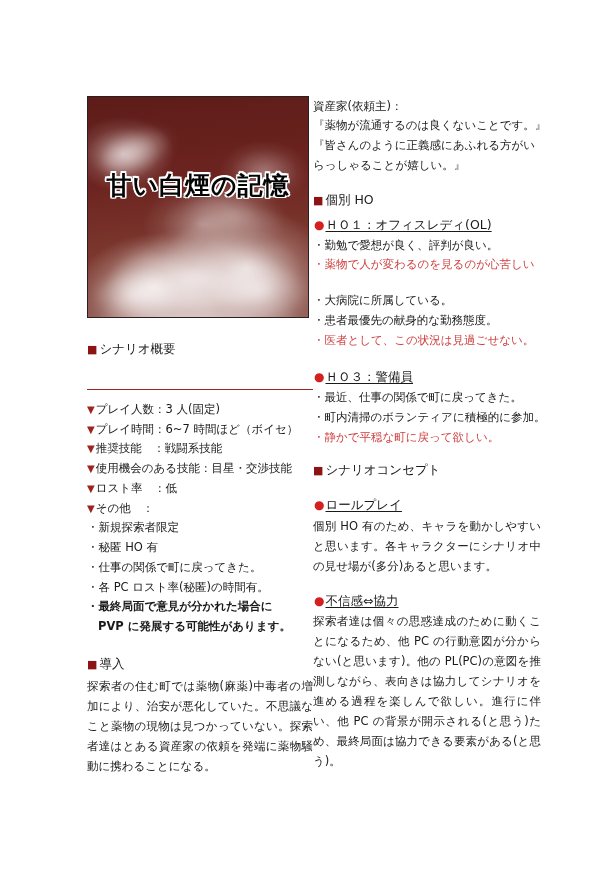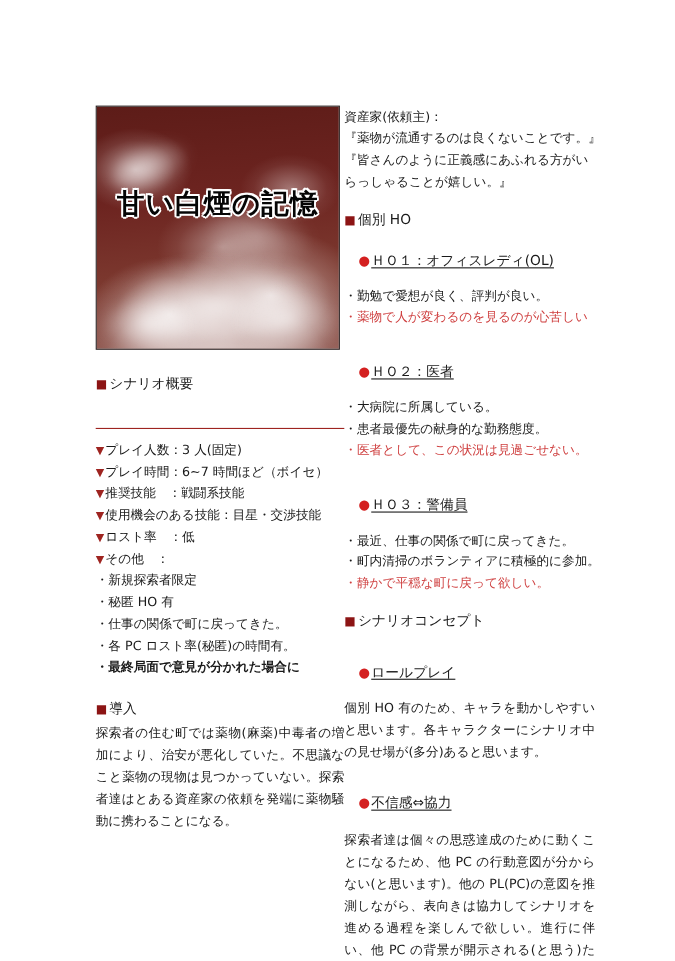--- a/index.html
+++ b/index.html
@@ -106,21 +106,21 @@
     letter-spacing: 0.5px;
   }
   .rule {
     height: 0;
     border-top: 1.3px solid #9e2420;
     width: 100%;
   }
   .h-circle {
     font-size: 12.5px;
     color: #1a1a1a;
-    margin: 13px;
+    margin: 1px;
     line-height: 1.55;
     white-space: nowrap;
   }
   .h-circle .bullet {
     color: #d42020;
     font-size: 12px;
     margin-right: 1px;
   }
   .h-circle .ul {
     text-decoration: underline;
@@ -192,20 +192,21 @@
     <p class="line"><span class="tri">▼</span><span>推奨技能　：戦闘系技能</span></p>
     <p class="line"><span class="tri">▼</span><span>使用機会のある技能：目星・交渉技能</span></p>
     <p class="line"><span class="tri">▼</span><span>ロスト率　：低</span></p>
     <p class="line"><span class="tri">▼</span><span>その他　：</span></p>
 
     <p class="line">・新規探索者限定</p>
     <p class="line">・秘匿 HO 有</p>
     <p class="line">・仕事の関係で町に戻ってきた。</p>
     <p class="line">・各 PC ロスト率(秘匿)の時間有。</p>
     <p class="line bold">・最終局面で意見が分かれた場合に</p>
+    <p class="line bold indent">PVP に発展する可能性があります。</p>
 
     <div class="sp-18"></div>
 
     <p class="h-square"><span class="bullet">■</span><span>導入</span></p>
 
     <div class="sp-2"></div>
 
     <p class="para">探索者の住む町では薬物(麻薬)中毒者の増加により、治安が悪化していた。不思議なこと薬物の現物は見つかっていない。探索者達はとある資産家の依頼を発端に薬物騒動に携わることになる。</p>
 
   </div>
@@ -222,21 +223,20 @@
     <p class="h-square"><span class="bullet">■</span><span>個別 HO</span></p>
 
     <div class="sp-4"></div>
 
     <p class="h-circle"><span class="bullet">●</span><span class="ul">ＨＯ１：オフィスレディ(OL)</span></p>
     <p class="line">・勤勉で愛想が良く、評判が良い。</p>
     <p class="line red">・薬物で人が変わるのを見るのが心苦しい</p>
 
     <div class="sp-16"></div>
 
-    <p class="h-circle"><span class="bullet">●</span><span class="ul">ＨＯ２：医者</span></p>
     <p class="line">・大病院に所属している。</p>
     <p class="line">・患者最優先の献身的な勤務態度。</p>
     <p class="line red">・医者として、この状況は見過ごせない。</p>
 
     <div class="sp-16"></div>
 
     <p class="h-circle"><span class="bullet">●</span><span class="ul">ＨＯ３：警備員</span></p>
     <p class="line">・最近、仕事の関係で町に戻ってきた。</p>
     <p class="line">・町内清掃のボランティアに積極的に参加。</p>
     <p class="line red">・静かで平穏な町に戻って欲しい。</p>

